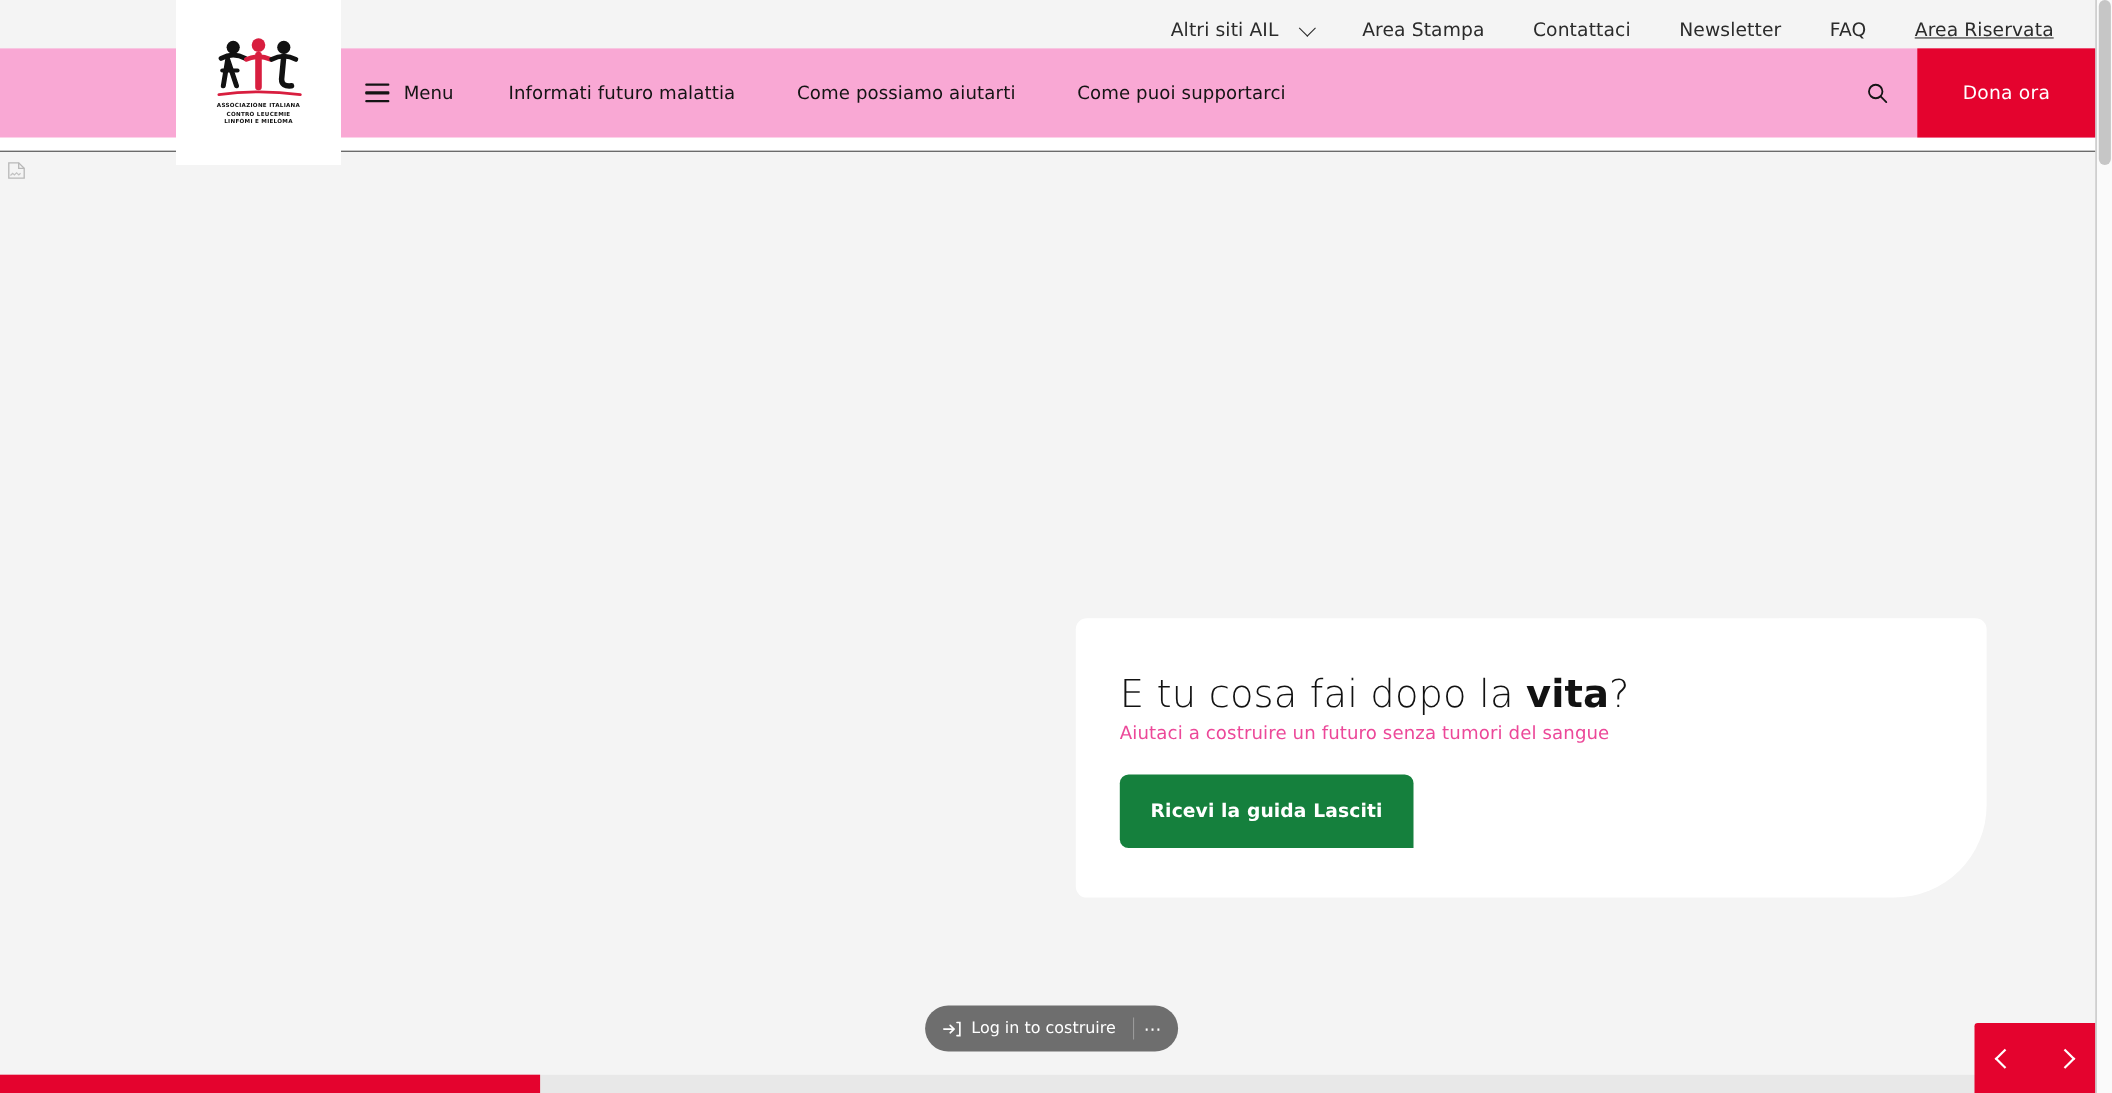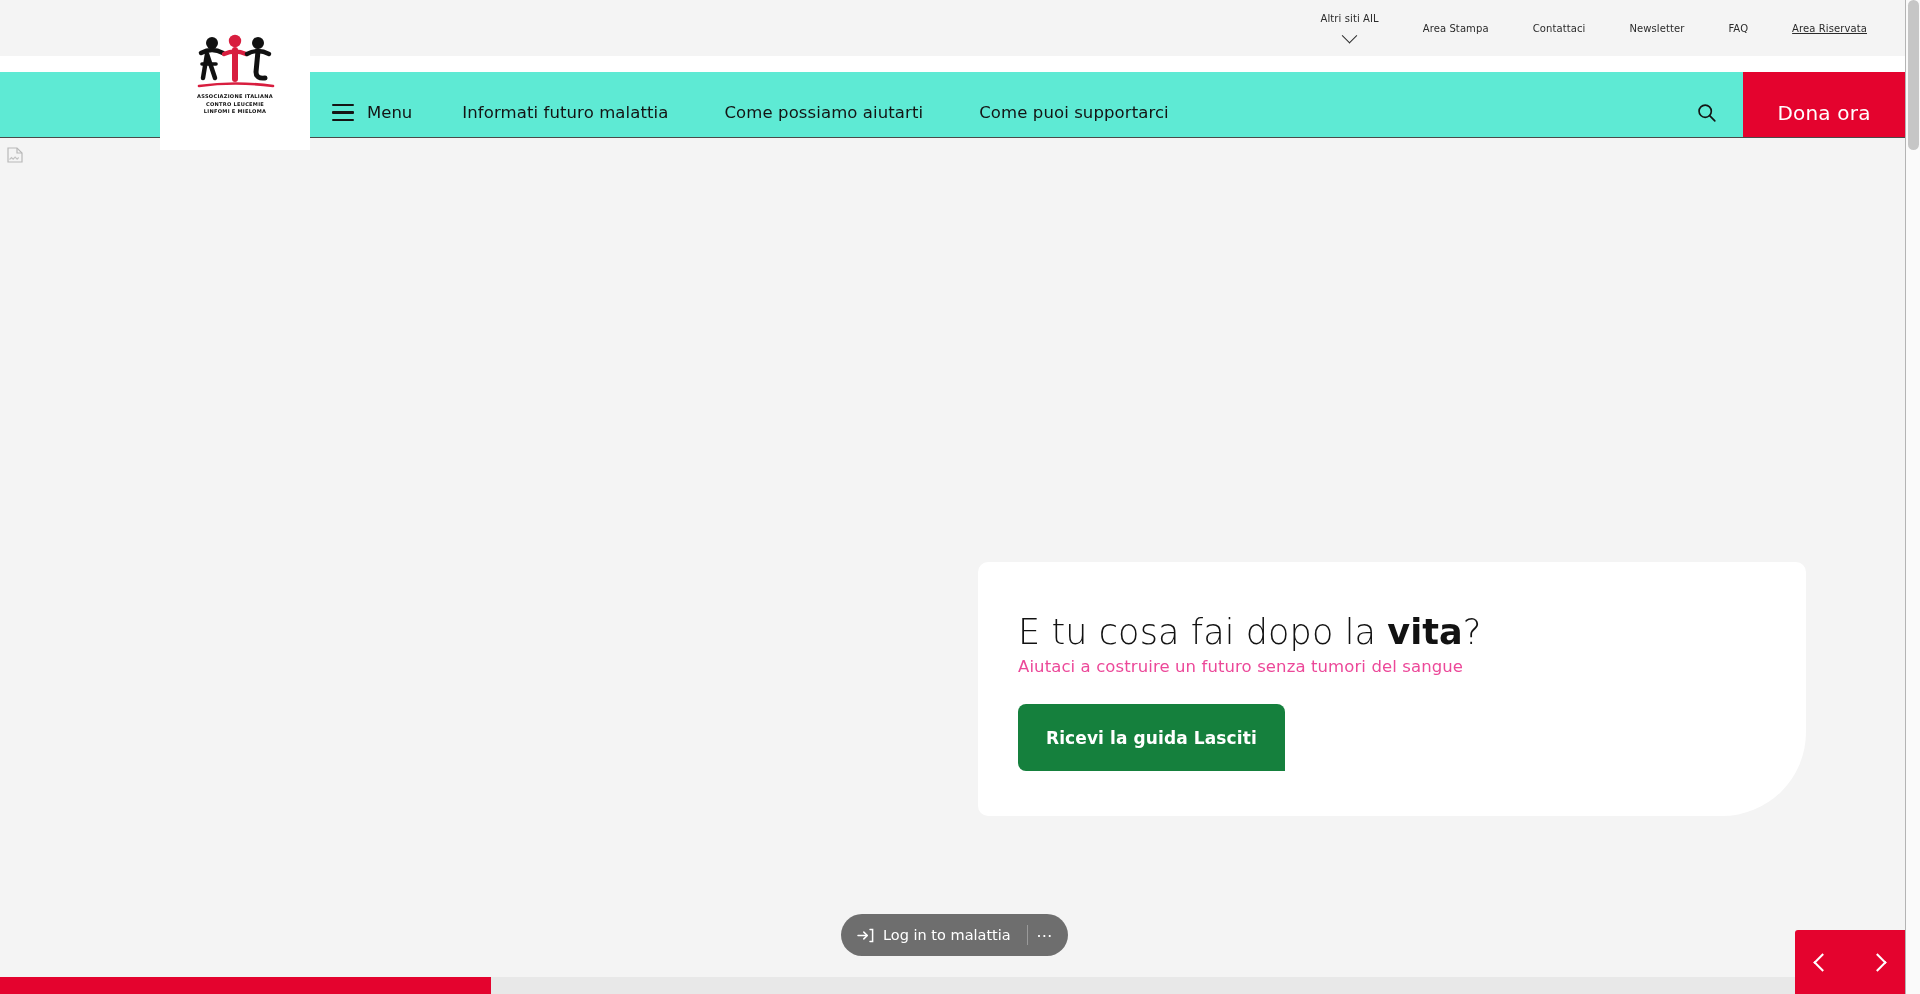--- a/index.html
+++ b/index.html
@@ -17,43 +17,42 @@
 
   
   .topbar {
     position: absolute; top: 0; left: 0;
     width: 1905px; height: 56px;
     background: #f4f4f4;
     display: flex; align-items: center; justify-content: flex-end;
     padding-right: 38px;
   }
   .topbar-item {
-    font-size: 10px;
+    font-size: 17px;
     color: #2b2b2b;
     margin-left: 0;
     padding: 0 22px;
     white-space: nowrap;
-    display: flex; align-items: center; gap: 9px;
-    letter-spacing: .1px;
-    cursor: pointer;
-    flex-direction: column;
+    display: flex; align-items: center; gap: 21px;
+    letter-spacing: .1px;
+    cursor: pointer;
   }
   .topbar-item:last-child { padding-right: 0; text-decoration: underline; }
   .chev-down {
     width: 11px; height: 11px;
     border-right: 1.8px solid #2b2b2b;
     border-bottom: 1.8px solid #2b2b2b;
     transform: rotate(45deg) translate(-2px,-2px);
   }
 
   
   .navrow {
-    position: absolute; top: 72px; left: 0;
+    position: absolute; top: 44px; left: 0;
     width: 1905px; height: 81px;
-    background: #5eead4;
+    background: #f9a8d4;
     display: flex; align-items: center;
   }
   .nav-spacer { width: 310px; flex: none; }
   .nav-menu-btn {
     display: flex; align-items: center; gap: 13px;
     font-size: 16.5px; color: #141414;
     cursor: pointer; padding: 0 22px;
   }
   .burger { display: flex; flex-direction: column; gap: 5px; width: 22px; }
   .burger span { display: block; height: 2.2px; background: #141414; border-radius: 1px; }
@@ -66,21 +65,21 @@
   .search-btn {
     width: 74px; height: 100%;
     display: flex; align-items: center; justify-content: center;
     cursor: pointer;
   }
   .search-btn svg { display: block; }
   .dona-btn {
     width: 162px; height: 81px;
     background: #e4032e;
     color: #ffffff;
-    font-size: 20px;
+    font-size: 17px;
     display: flex; align-items: center; justify-content: center;
     cursor: pointer;
     letter-spacing: .2px;
   }
 
   
   .logo-plaque {
     position: absolute; top: 0; left: 160px;
     width: 150px; height: 150px;
     background: #ffffff;
@@ -327,21 +326,21 @@
 
   <div class="login-pill">
     <div class="login-pill-label">
       <span class="login-arrow-icon">
         <svg width="17" height="15" viewBox="0 0 17 15">
           <line x1="1" y1="7.5" x2="10" y2="7.5" stroke="#ffffff" stroke-width="1.5" stroke-linecap="round"></line>
           <path d="M6.8 4.1 L10.3 7.5 L6.8 10.9" fill="none" stroke="#ffffff" stroke-width="1.5" stroke-linecap="round" stroke-linejoin="round"></path>
           <path d="M13 1.5 H15.6 V13.5 H13" fill="none" stroke="#ffffff" stroke-width="1.5" stroke-linecap="round"></path>
         </svg>
       </span>
-      <span>Log in to malattia</span>
+      <span>Log in to costruire</span>
     </div>
     <div class="pill-sep"></div>
     <div class="pill-dots">⋯</div>
   </div>
 
   <div class="carousel-nav">
     <div>
       <span class="chev left"></span>
     </div>
     <div>

